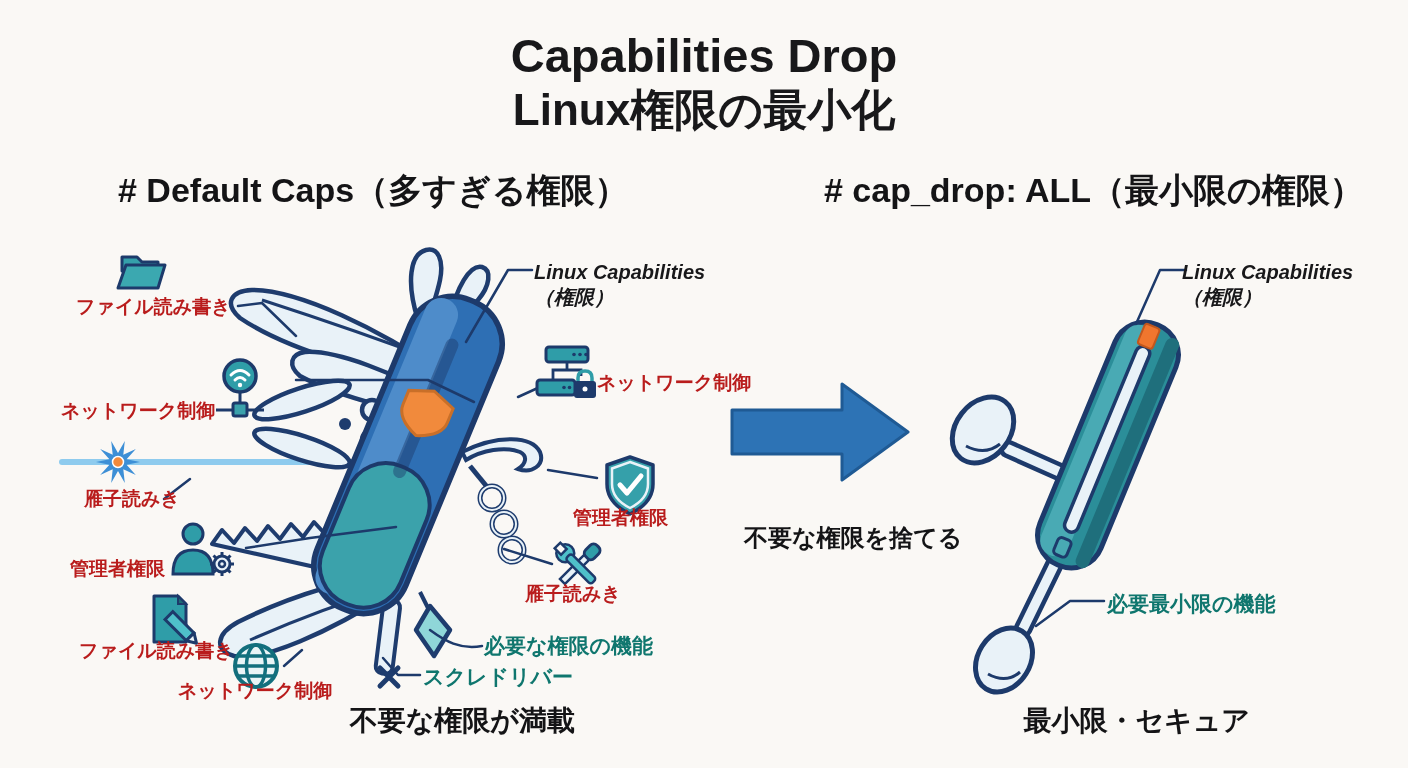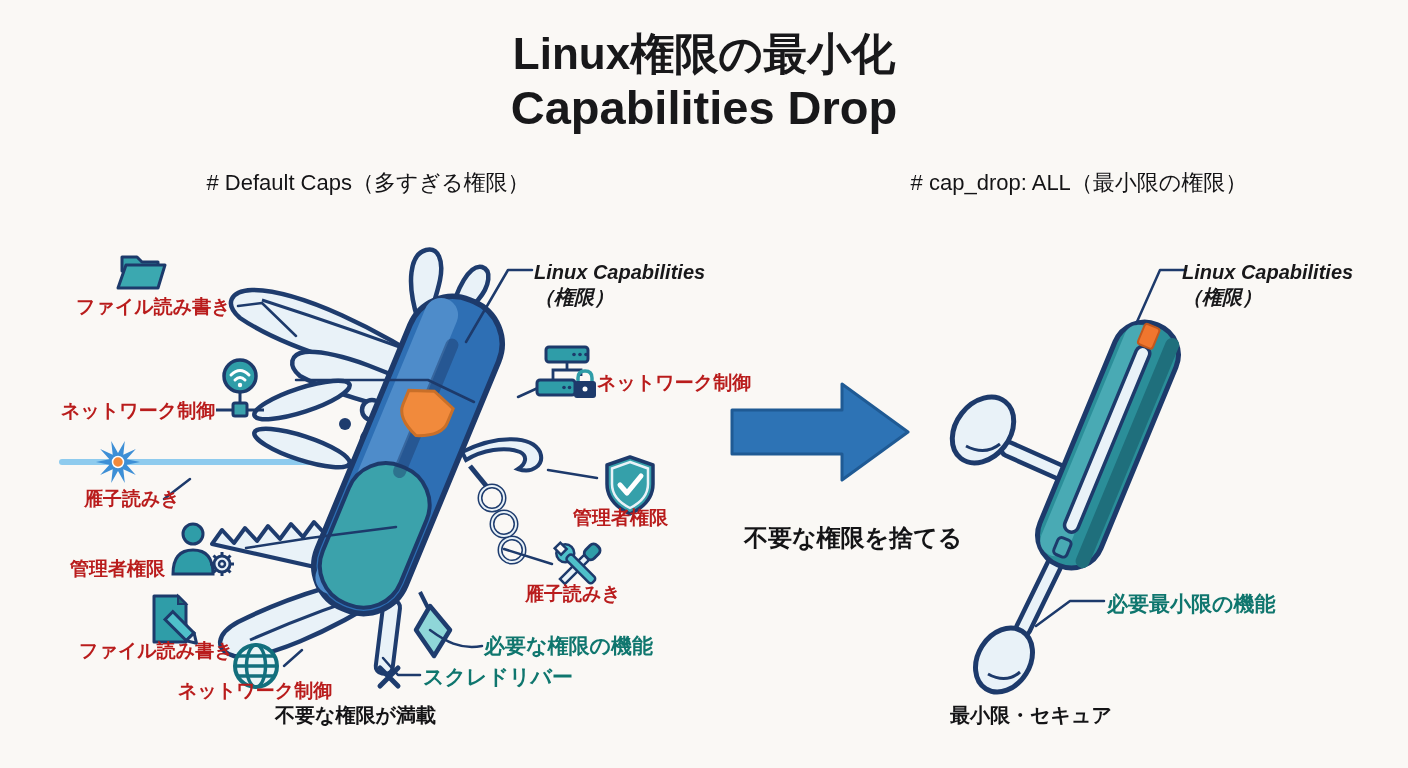--- a/index.html
+++ b/index.html
@@ -6,36 +6,36 @@
   body{
     width:1408px;height:768px;overflow:hidden;
     background:#faf8f5;
     font-family:"Liberation Sans","DejaVu Sans",sans-serif;
     color:#18181a;
     position:relative;
   }
   .abs{position:absolute;}
   .lbl{font-weight:bold;font-size:19px;color:#b91c1c;white-space:nowrap;z-index:3;}
   .lbl-lg{font-weight:bold;font-size:21px;color:#0f766e;white-space:nowrap;z-index:3;}
-  .caption{font-weight:bold;font-size:20px;color:#141416;z-index:3;text-align:left;}
-  .header{font-weight:normal;font-size:22px;color:#141416;text-align:center;z-index:3;white-space:nowrap;}
+  .caption{font-weight:bold;font-size:28px;color:#141416;z-index:3;text-align:right;}
+  .header{font-weight:bold;font-size:34px;color:#141416;z-index:3;white-space:nowrap;}
   #title-block{top:28px;left:0;width:1408px;text-align:center;z-index:3;}
   #title-line1{font-size:47px;font-weight:800;line-height:56px;}
   #title-line2{font-size:44px;font-weight:800;line-height:52px;}
   #art{left:0;top:0;width:1408px;height:768px;z-index:1;}
   .caps-label{font-weight:bold;font-size:20px;line-height:25px;text-align:left;z-index:3;font-style:italic;}
   svg{display:block;}
   .icon{z-index:3;}
 </style>
 </head>
 <body>
 
 <div class="abs" id="title-block">
+  <div id="title-line1">Capabilities Drop</div>
   <div id="title-line2">Linux権限の最小化</div>
-  <div id="title-line1">Capabilities Drop</div>
 </div>
 
 <div class="abs header" style="left:118px;top:168px;width:500px;"># Default Caps（多すぎる権限）</div>
 <div class="abs header" style="left:824px;top:168px;width:510px;"># cap_drop: ALL（最小限の権限）</div>
 
 <svg id="art" class="abs" viewBox="0 0 1408 768">
 
   <g>
     <line x1="62" y1="462" x2="370" y2="462" stroke="#8ecbee" stroke-width="6" stroke-linecap="round"></line>
     <polygon points="140,462 126.6,464.8 135.8,474.9 123.3,469.3 124.8,482.9 118,471 111.2,482.9 112.7,469.3 100.2,474.9 109.4,464.8 96,462 109.4,459.2 100.2,449.1 112.7,454.7 111.2,441.1 118,453 124.8,441.1 123.3,454.7 135.8,449.1 126.6,459.2" fill="#3d8fd6"></polygon>

